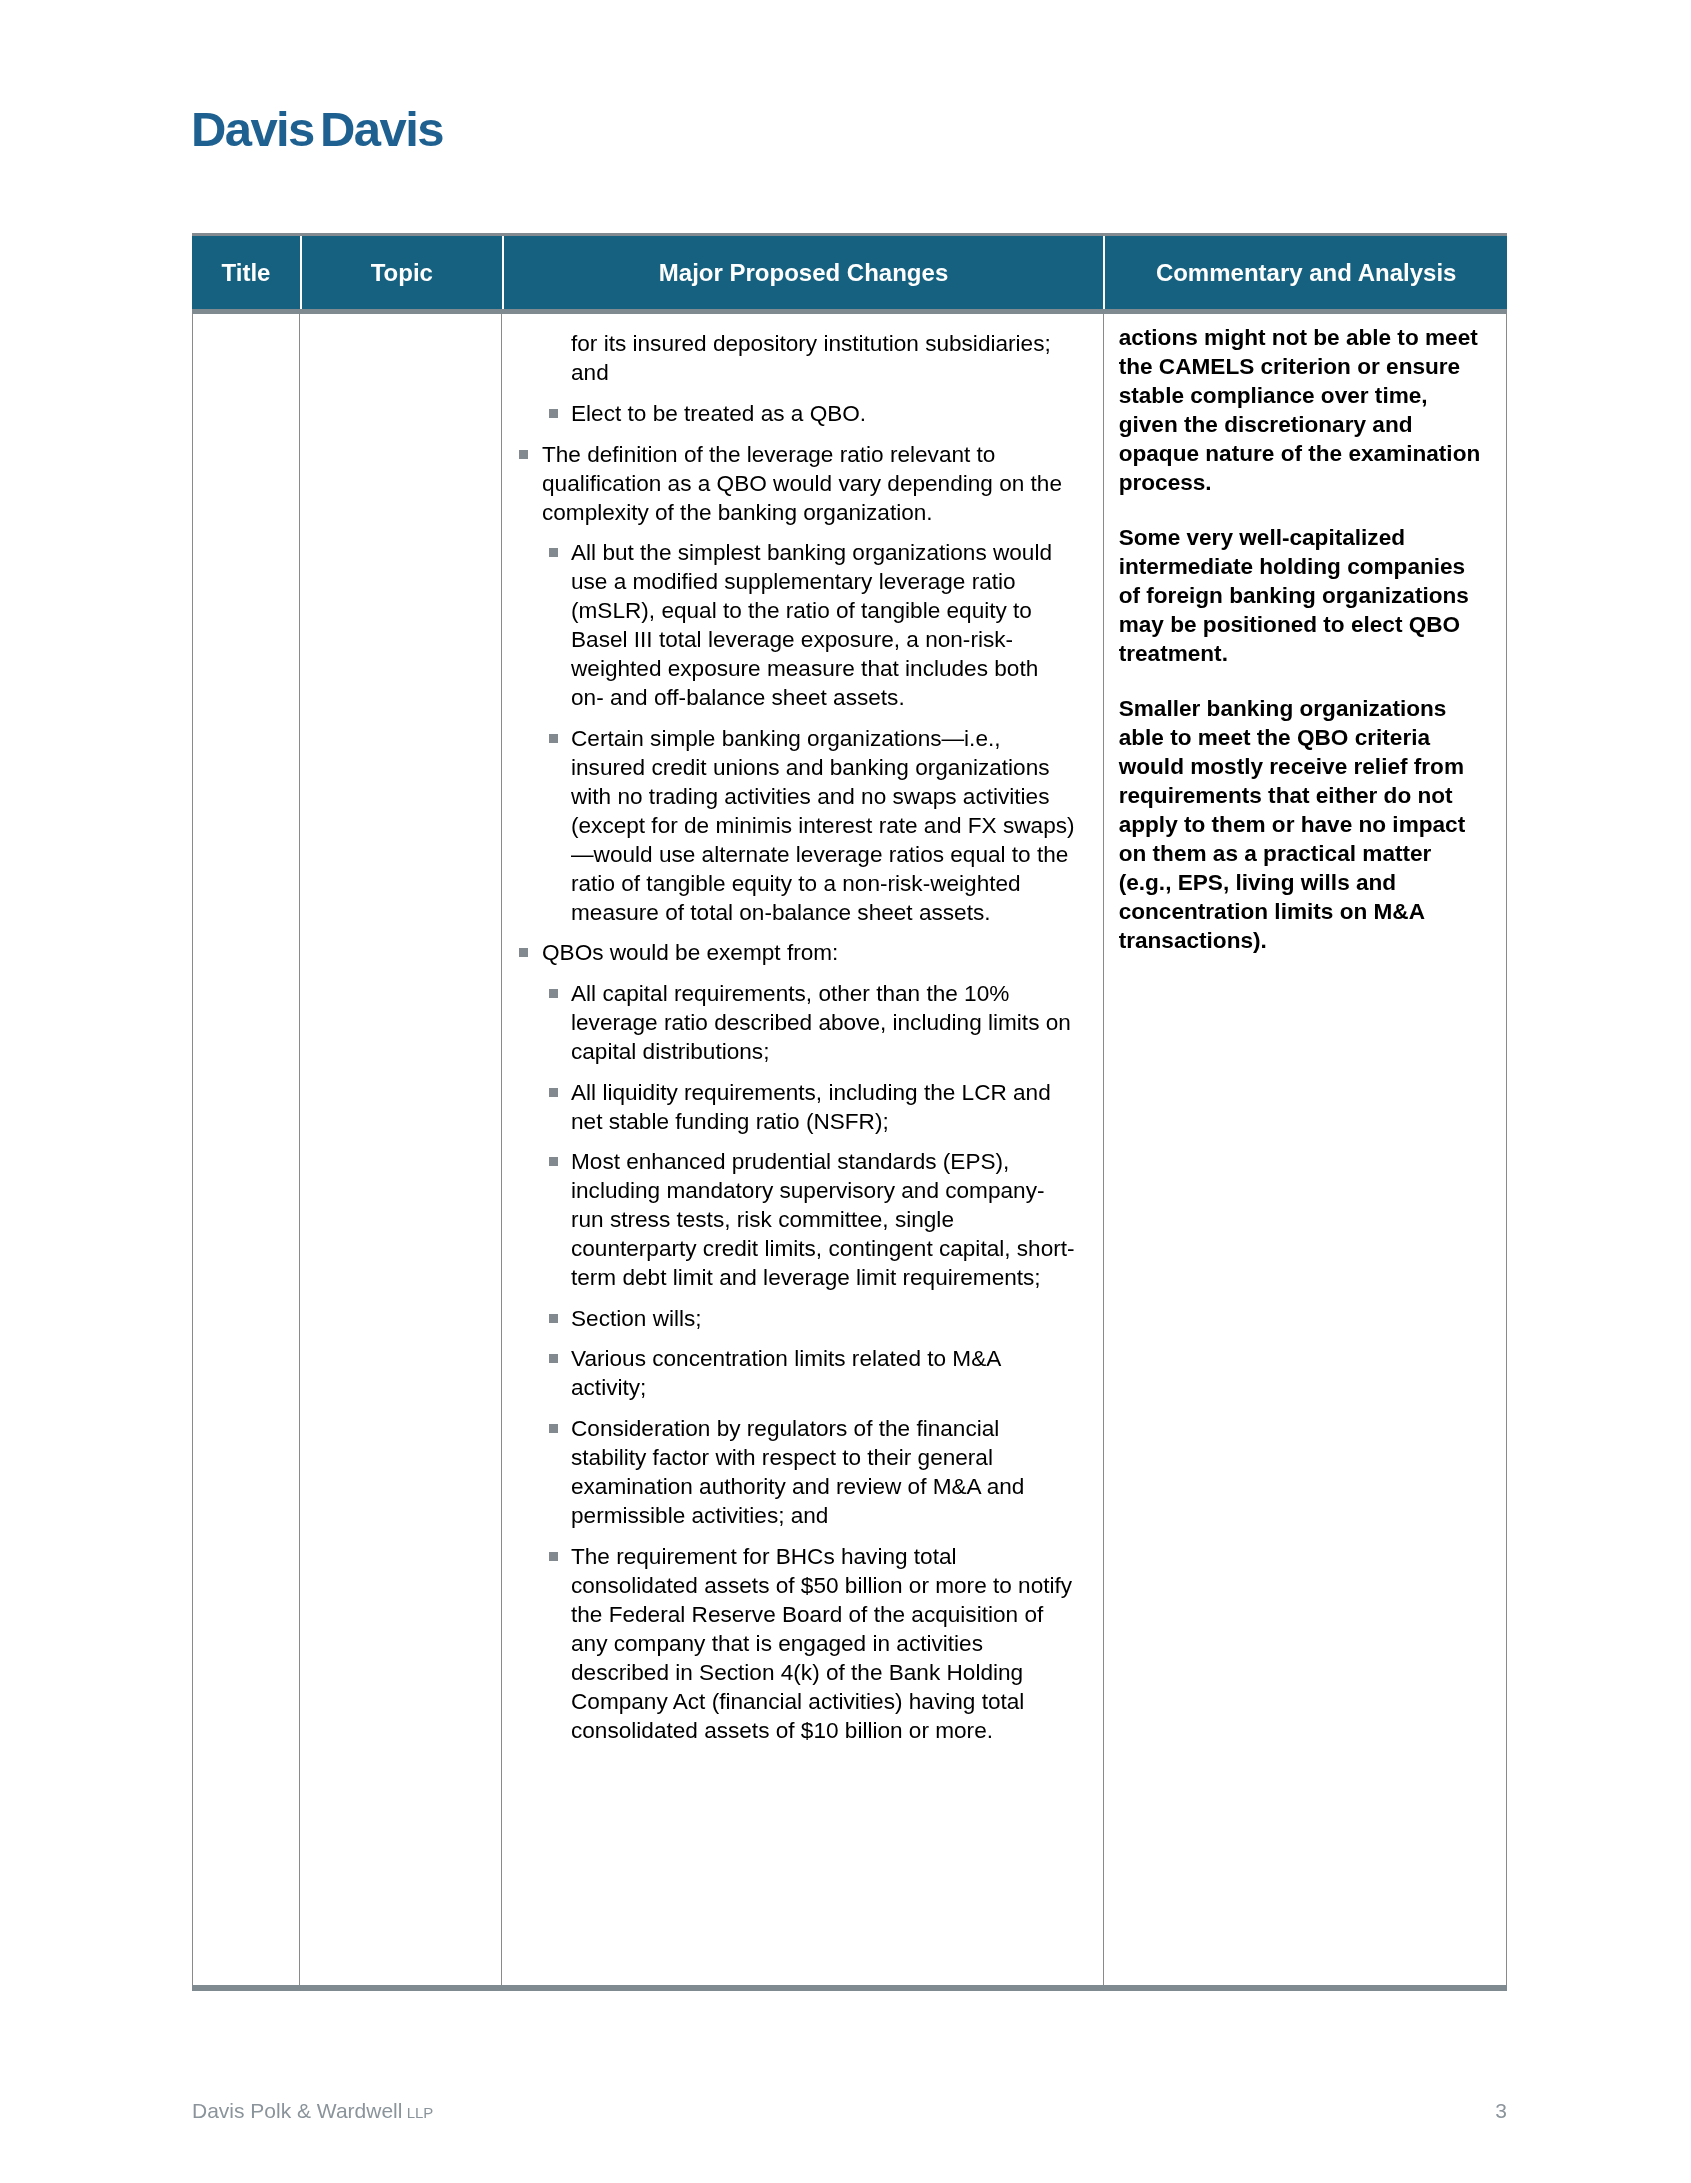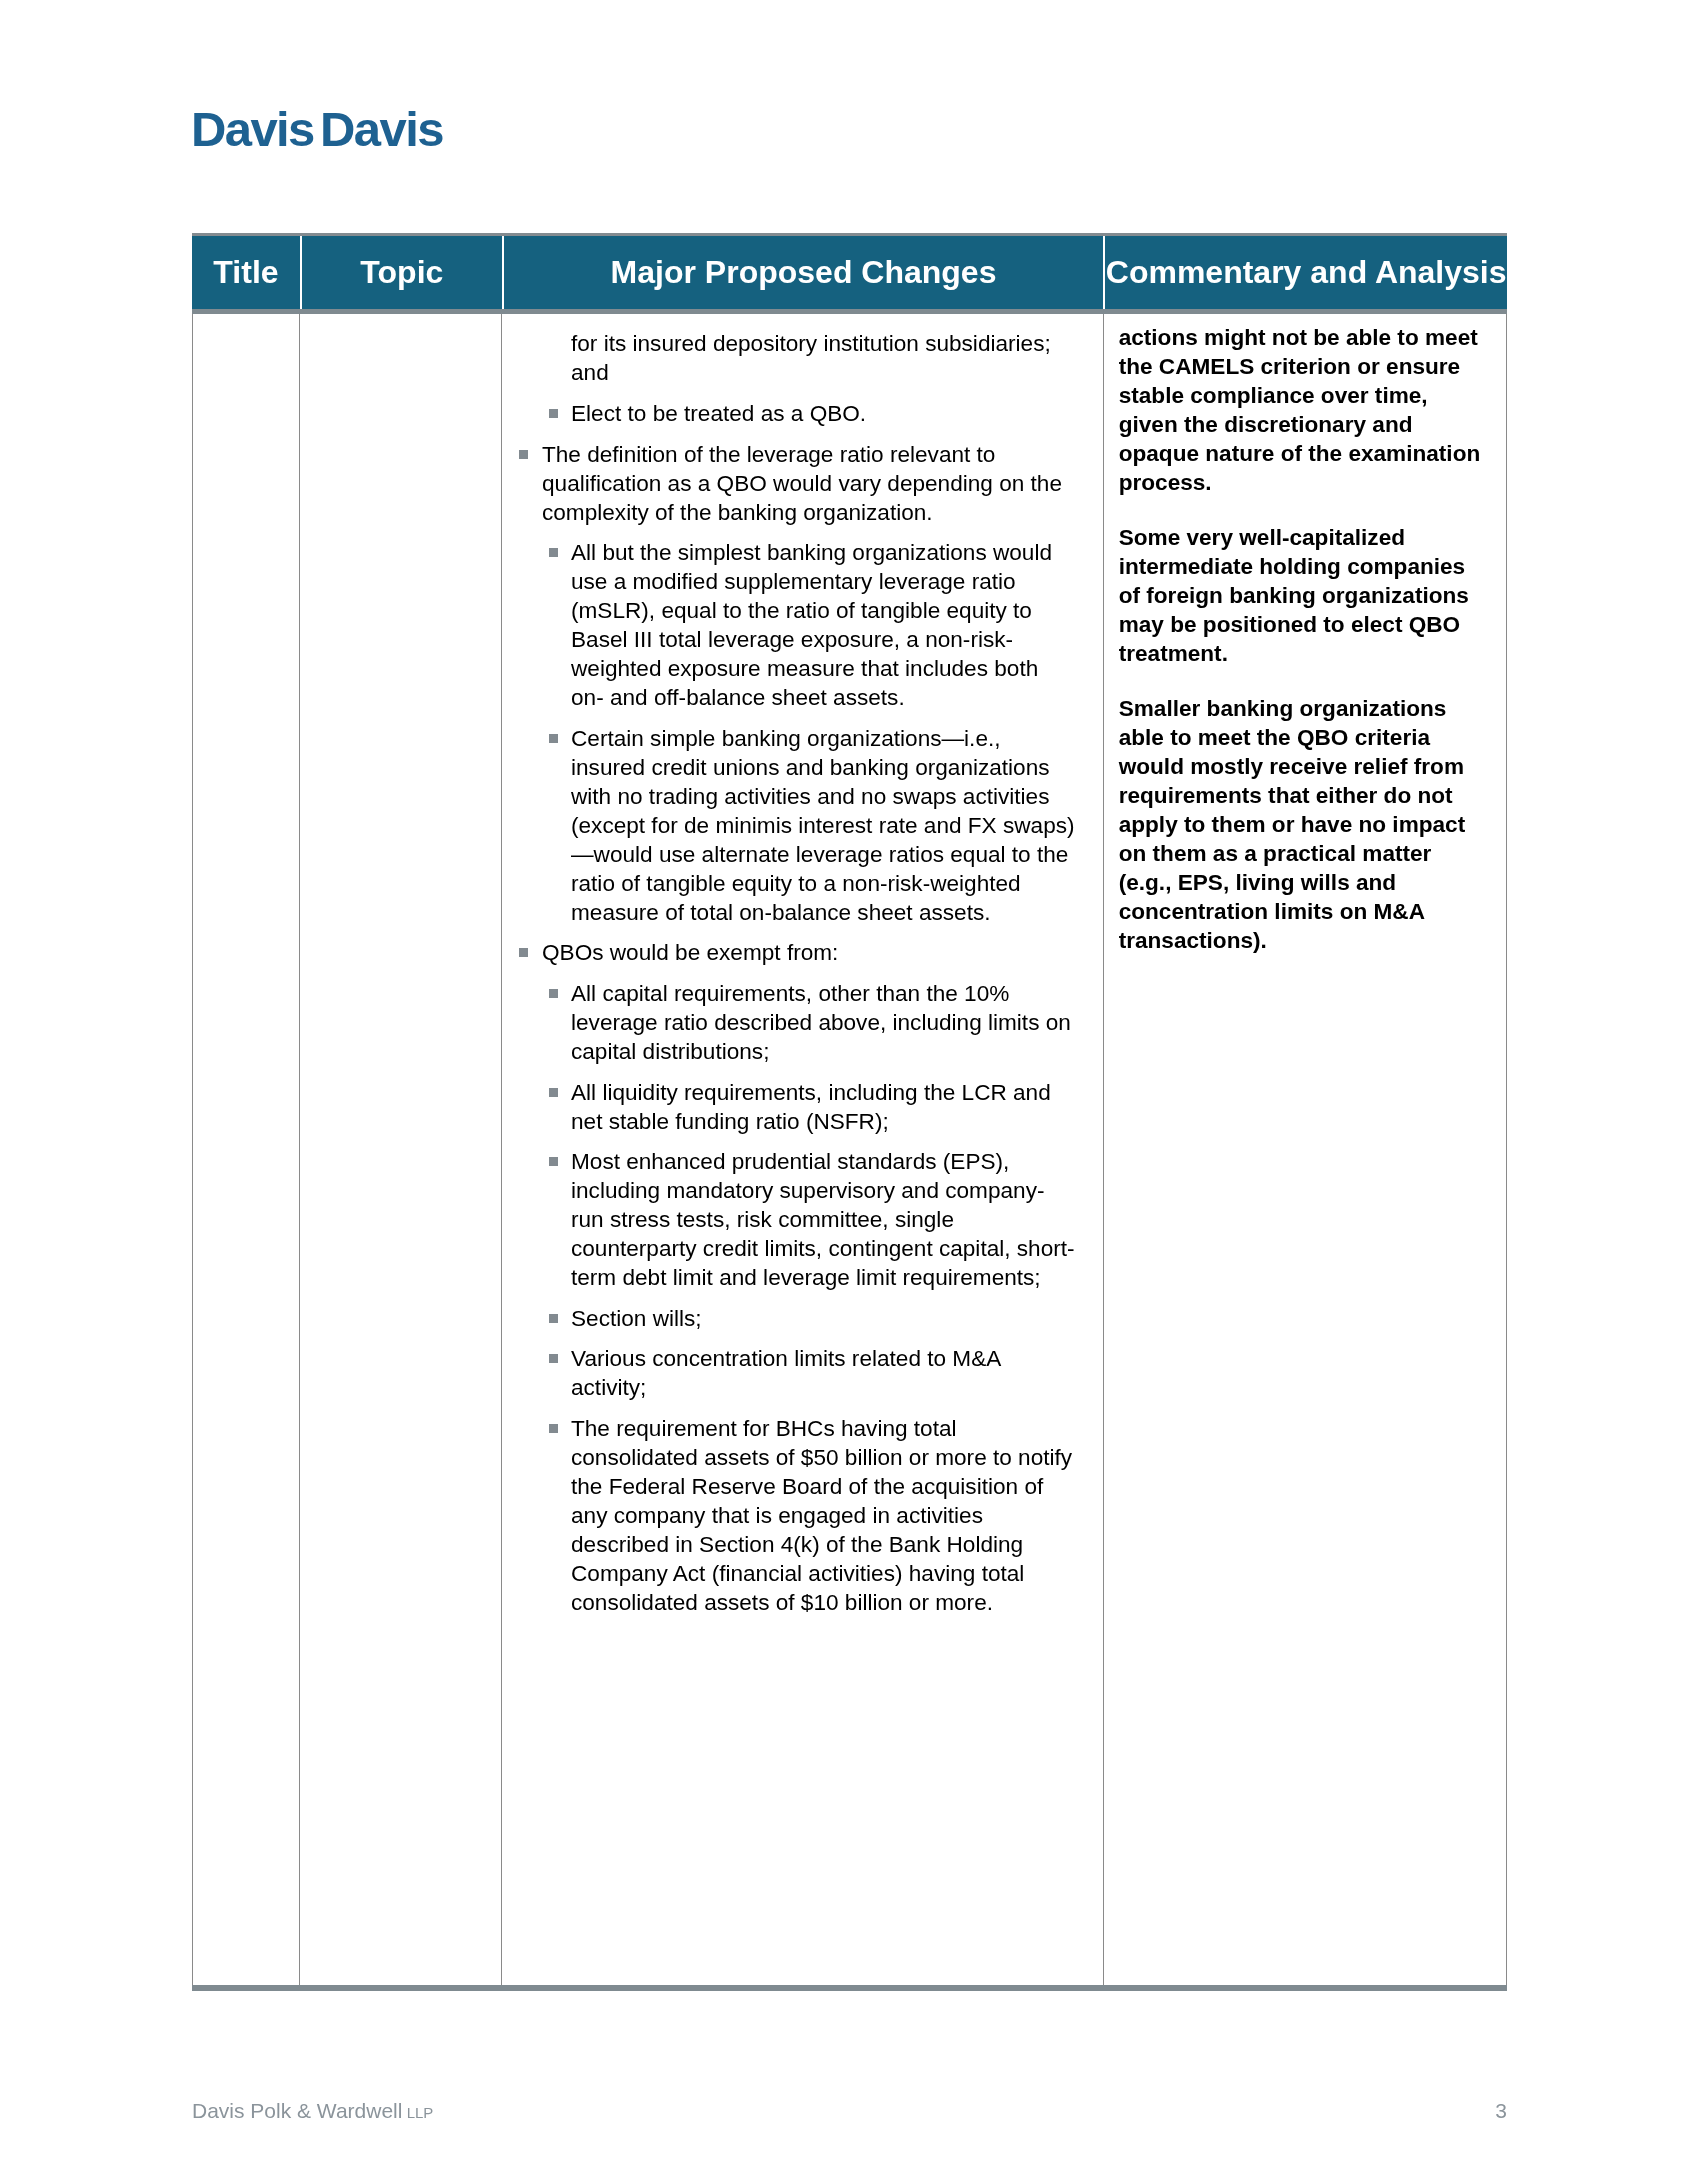--- a/index.html
+++ b/index.html
@@ -20,21 +20,21 @@
   }
   .logo .p2 { margin-left:6.3px; }
 
   
   .tbl { position:absolute; left:192px; top:233px; width:1315px; }
   .tbl-top { height:3.2px; background:#838B90; }
   .tbl-header { display:flex; background:#15617F; height:73px; }
   .hc {
     box-sizing:border-box;
     display:flex; align-items:center; justify-content:center;
-    color:#ffffff; font-weight:bold; font-size:32px; text-align:center;
+    color:#ffffff; font-weight:bold; font-size:24px; text-align:center;
   }
   .hc + .hc { border-left:2.1px solid #ffffff; }
   .hc.c1 { width:108px; }
   .hc.c2 { width:202px; }
   .hc.c3 { width:602px; }
   .hc.c4 { width:404px; }
   .tbl-sep { height:5.3px; background:#7F8A90; }
   .tbl-body {
     display:flex; height:1671px;
     border-left:1.6px solid #8A8A8A; border-right:1.6px solid #8A8A8A;
@@ -134,20 +134,21 @@
         <div class="mi l2">
           <span class="bsq"></span>
           <span class="mi-text">Section wills;</span>
         </div>
         <div class="mi l2">
           <span class="bsq"></span>
           <span class="mi-text">Various concentration limits related to M&amp;A activity;</span>
         </div>
         <div class="mi l2">
           <span class="bsq"></span>
+          <span class="mi-text">Consideration by regulators of the financial stability factor with respect to their general examination authority and review of M&amp;A and permissible activities; and</span>
         </div>
         <div class="mi l2">
           <span class="bsq"></span>
           <span class="mi-text">The requirement for BHCs having total consolidated assets of $50 billion or more to notify the Federal Reserve Board of the acquisition of any company that is engaged in activities described in Section 4(k) of the Bank Holding Company Act (financial activities) having total consolidated assets of $10 billion or more.</span>
         </div>
       </div>
 
       <div class="bc c4">
         <p class="cp">actions might not be able to meet the CAMELS criterion or ensure stable compliance over time, given the discretionary and opaque nature of the examination process.</p>
         <p class="cp">Some very well-capitalized intermediate holding companies of foreign banking organizations may be positioned to elect QBO treatment.</p>

